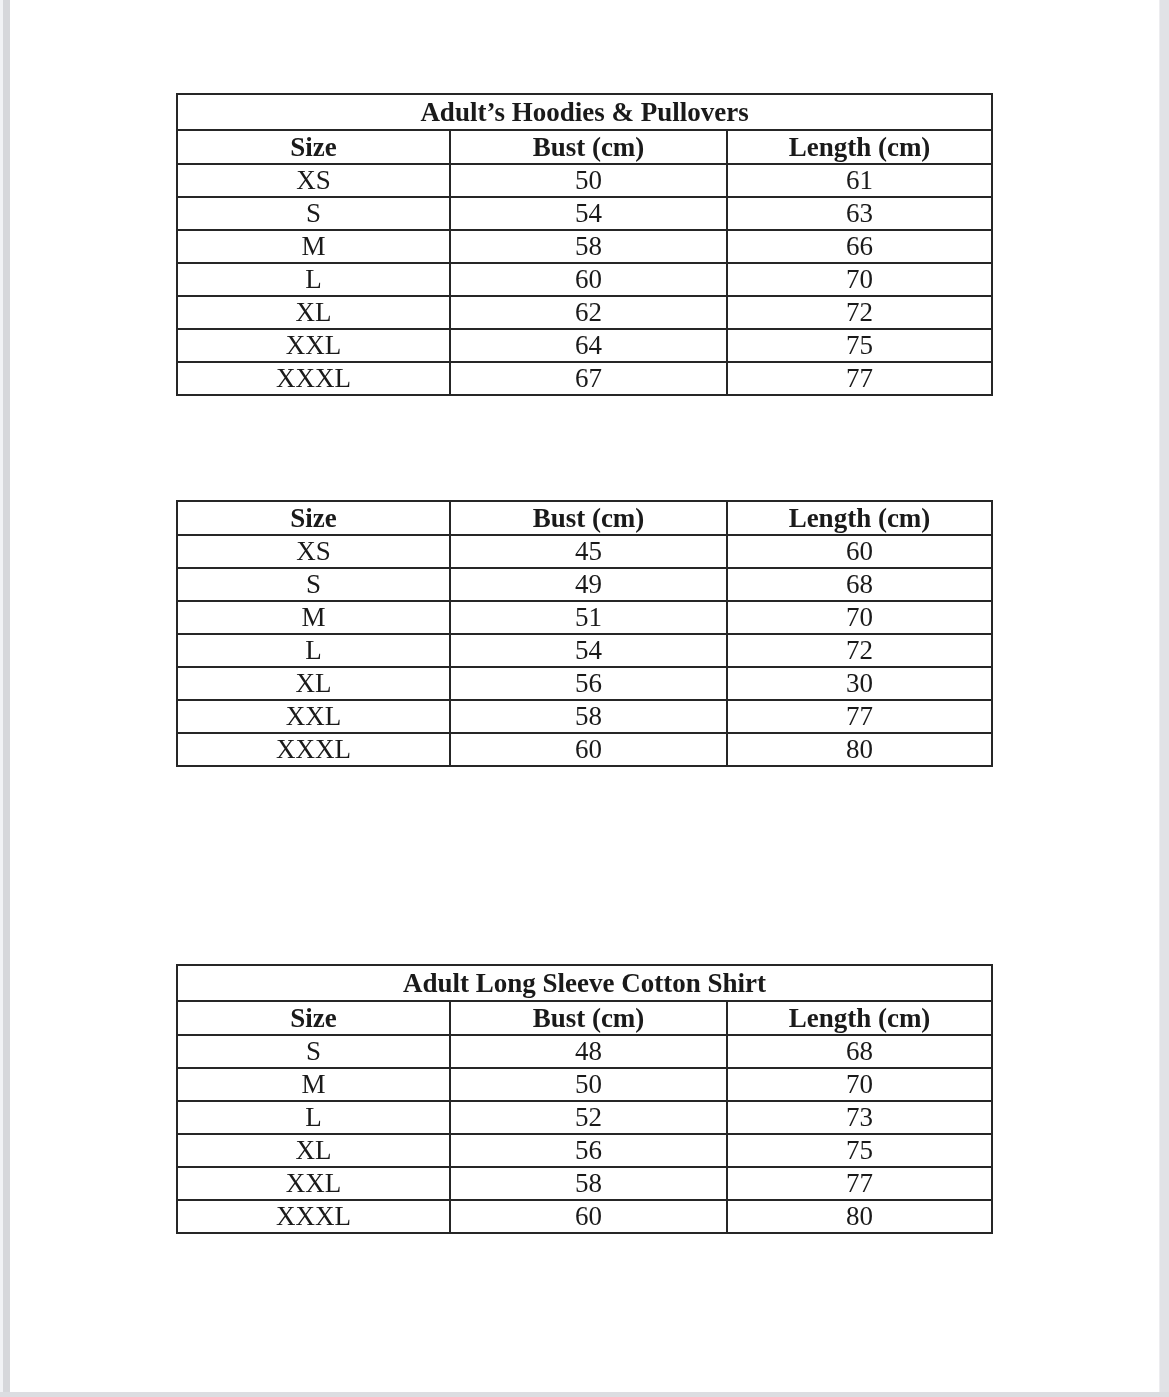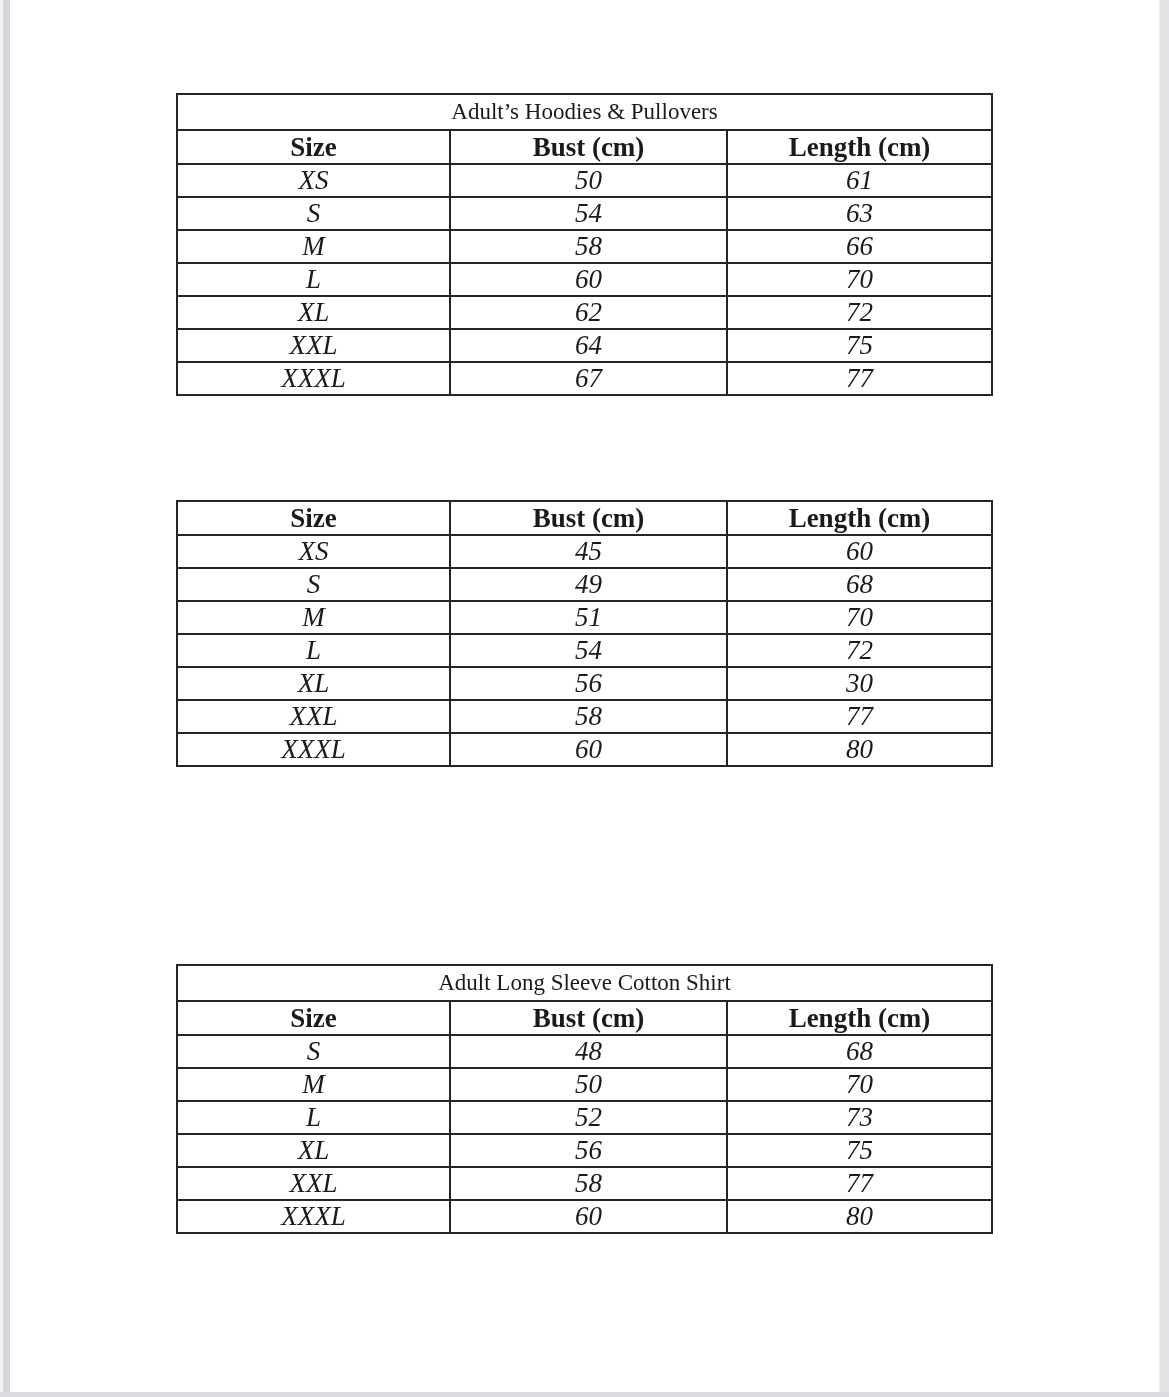--- a/index.html
+++ b/index.html
@@ -54,36 +54,35 @@
   #table-tshirt  { top: 500px; }
   #table-longsleeve { top: 952px; margin-top: 12px; }
   table.size-table td, table.size-table th {
     border: 2px solid #262626;
     text-align: center;
     vertical-align: middle;
     padding: 0;
     overflow: hidden;
   }
   td.title-cell {
-    font-weight: normal;
-    font-size: 23px;
+    font-weight: bold;
+    font-size: 27px;
     height: 34px;
     border-radius: 12px;
   }
   table.size-table th {
     font-weight: bold;
     font-size: 27px;
     height: 32px;
     text-align: center;
   }
   table.size-table td.data-cell {
     font-weight: normal;
     font-size: 27px;
     height: 31px;
-    font-style: italic;
   }
 </style>
 </head>
 <body>
 
 <div class="screen">
 
   <div class="edge-left-outer"></div>
   <div class="edge-left-inner"></div>
   <div class="edge-right"></div>

